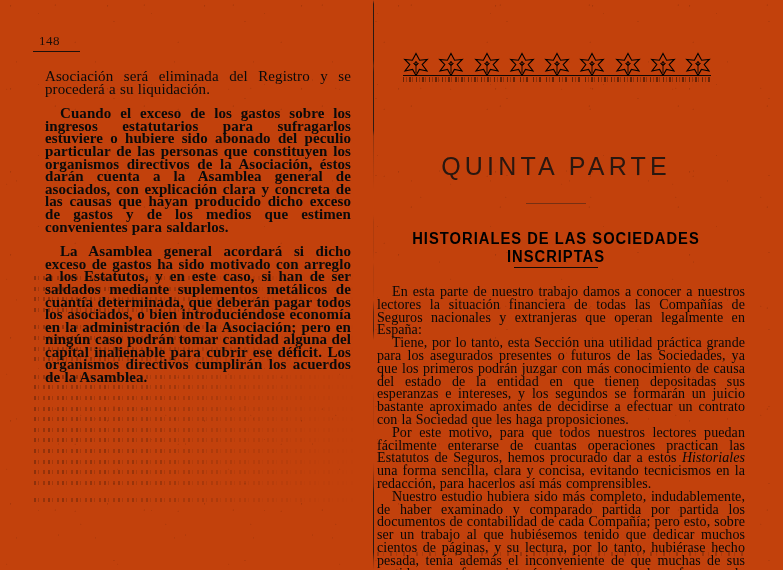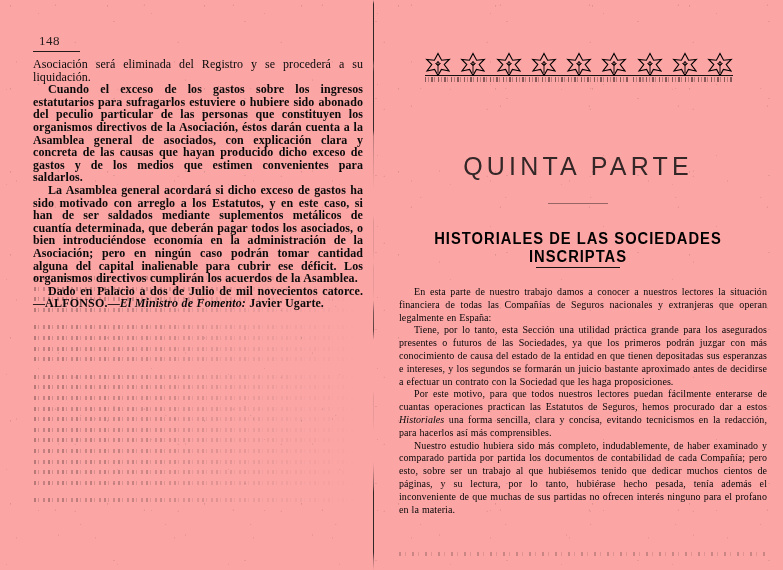--- a/index.html
+++ b/index.html
@@ -9,21 +9,21 @@
   }
   body {
     font-family: "Liberation Serif", serif;
     -webkit-font-smoothing: none;
   }
 
   #scan {
     position: relative;
     width: 783px;
     height: 570px;
-    background: #fca5a5;
+    background: #c2410c;
     overflow: hidden;
   }
 
   
   .noise {
     position: absolute;
     inset: 0;
     pointer-events: none;
     opacity: .42;
     background-image:
@@ -113,23 +113,23 @@
     opacity: .9;
   }
 
   .left-body {
     position: absolute;
     left: 33px;
     top: 58px;
     width: 330px;
   }
   .left-body p {
-    margin: 0;
+    margin: 12px;
     font-family: "Liberation Serif", serif;
-    font-size: 12px;
+    font-size: 15px;
     line-height: 12.6px;
     text-align: justify;
     color: #1c1c1c;
     letter-spacing: .08px;
     word-spacing: .4px;
   }
   .left-body p.indent { text-indent: 15px; }
   .left-body p + p { margin-top: 0; font-weight: bold; }
   .sig { }
   .sig .caps {
@@ -158,21 +158,21 @@
         rgba(25,25,25,.75) 9px,  rgba(25,25,25,.75) 11px,
         rgba(255,255,255,0) 11px,rgba(255,255,255,0) 14px);
     -webkit-mask-image: linear-gradient(90deg, rgba(0,0,0,1) 0%, rgba(0,0,0,.75) 35%, rgba(0,0,0,.35) 62%, rgba(0,0,0,.12) 85%, rgba(0,0,0,.04) 100%);
             mask-image: linear-gradient(90deg, rgba(0,0,0,1) 0%, rgba(0,0,0,.75) 35%, rgba(0,0,0,.35) 62%, rgba(0,0,0,.12) 85%, rgba(0,0,0,.04) 100%);
   }
   .ghost .gap { height: 7px; }
 
   
   .page-right {
     position: absolute;
-    left: 373px; top: 0;
+    left: 351px; top: 0;
     width: 410px; height: 401px;
     z-index: 10;
   }
 
   
   .ornament-band {
     position: absolute;
     left: 52px;
     top: 52px;
     width: 308px;
@@ -249,21 +249,21 @@
 
   .right-body {
     position: absolute;
     left: 26px;
     top: 286px;
     width: 368px;
   }
   .right-body p {
     margin: 0;
     font-family: "Liberation Serif", serif;
-    font-size: 10px;
+    font-size: 14px;
     line-height: 12.8px;
     text-align: justify;
     color: #1a1a1a;
     letter-spacing: .08px;
     word-spacing: .4px;
     text-indent: 15px;
   }
   .right-body p i { font-style: italic; margin-top: 35px; }
 
   
@@ -294,21 +294,20 @@
 
     <div class="folio-wrap">
       <div class="folio">148</div>
       <div class="folio-rule"></div>
     </div>
 
     <div class="left-body">
       <p>Asociación será eliminada del Registro y se procederá a su liquidación.</p>
       <p class="indent">Cuando el exceso de los gastos sobre los ingresos estatutarios para sufragarlos estuviere o hubiere sido abonado del peculio particular de las personas que constituyen los organismos directivos de la Asociación, éstos darán cuenta a la Asamblea general de asociados, con explicación clara y concreta de las causas que hayan producido dicho exceso de gastos y de los medios que estimen convenientes para saldarlos.</p>
       <p class="indent">La Asamblea general acordará si dicho exceso de gastos ha sido motivado con arreglo a los Estatutos, y en este caso, si han de ser saldados mediante suplementos metálicos de cuantía determinada, que deberán pagar todos los asociados, o bien introduciéndose economía en la administración de la Asociación; pero en ningún caso podrán tomar cantidad alguna del capital inalienable para cubrir ese déficit. Los organismos directivos cumplirán los acuerdos de la Asamblea.</p>
-      <p class="indent sig"><span>Dado en Palacio a dos de Julio de mil novecientos catorce.—</span><span class="caps">ALFONSO.</span><span>—</span><i>El Ministro de Fomento:</i> <span>Javier Ugarte.</span></p>
     </div>
 
     <div class="ghost">
       <div class="gline"></div>
       <div class="gline"></div>
       <div class="gline"></div>
       <div class="gline"></div>
       <div class="gap"></div>
       <div class="gline"></div>
       <div class="gline"></div>

